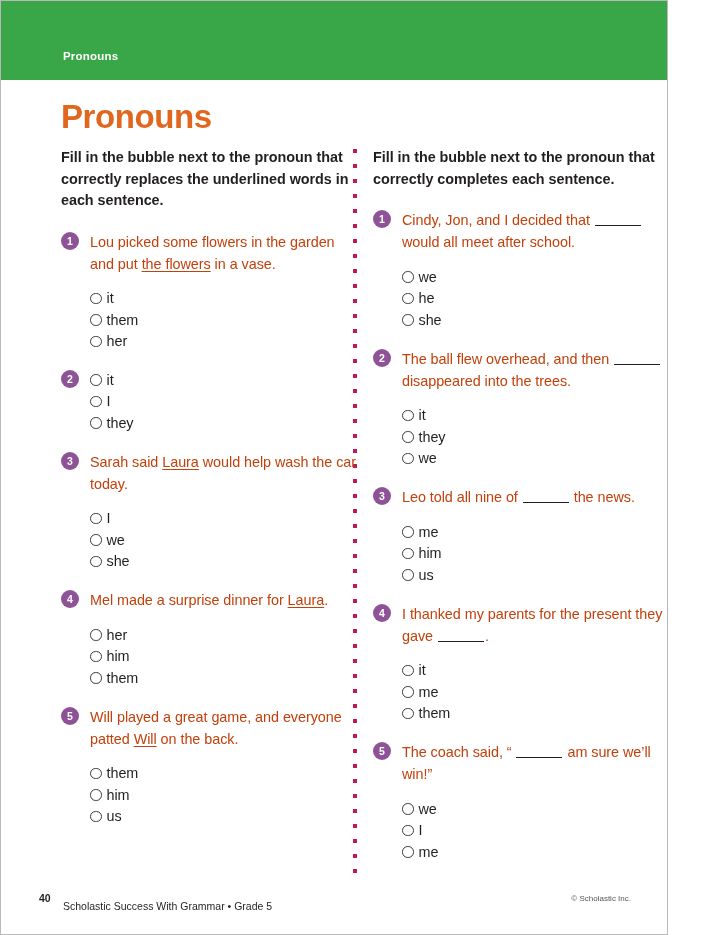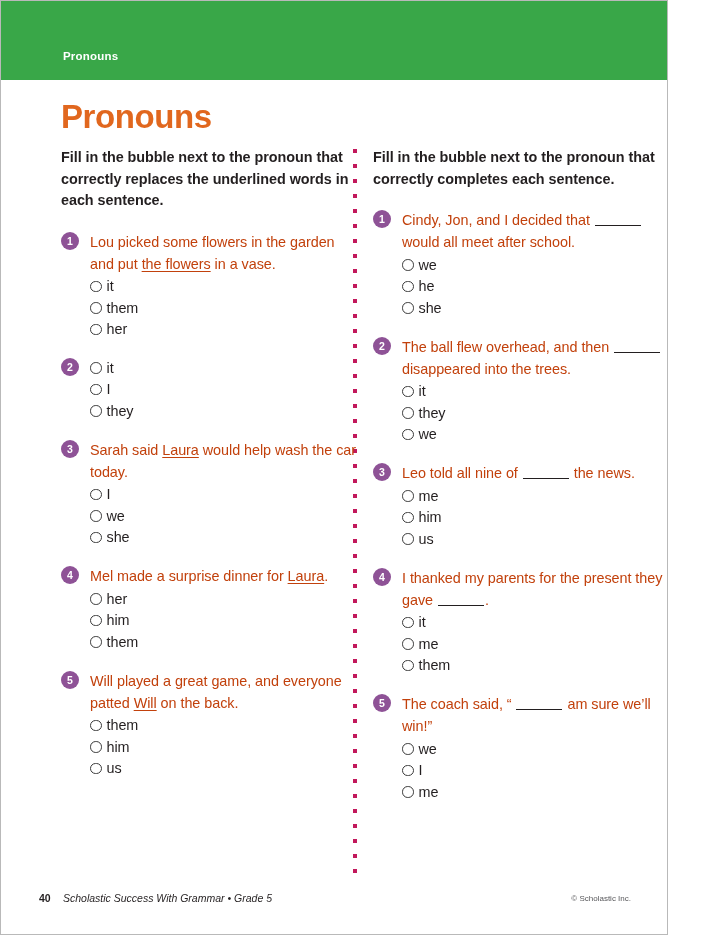--- a/index.html
+++ b/index.html
@@ -113,21 +113,21 @@
   }
   .blank {
     display: inline-block;
     border-bottom: 1.4px solid #231f20;
     width: 46px;
     height: 12px;
     margin: 0 1px -1px 1px;
   }
 
   .choices {
-    margin-top: 1px;
+    margin-top: 13px;
     padding-left: 0;
   }
   .choice {
     display: flex;
     align-items: center;
     height: 21.5px;
   }
   .bubble {
     display: inline-block;
     width: 11.5px;
@@ -157,24 +157,23 @@
     position: absolute;
     left: 38px;
     top: 0;
     font-size: 10.5px;
     font-weight: bold;
     color: #231f20;
   }
   .footer-title {
     position: absolute;
     left: 62px;
-    top: 0;
+    top: 8px;
     font-size: 10.5px;
     color: #231f20;
-    font-style: italic;
   }
   .footer-credit {
     position: absolute;
     right: 36px;
     top: 2px;
     font-size: 8px;
     color: #58585b;
   }
 </style>
 </head>

